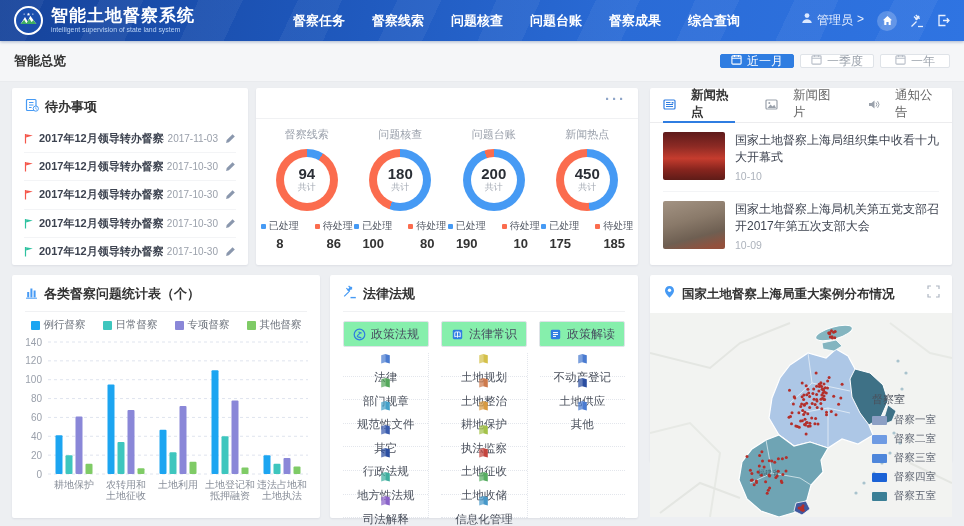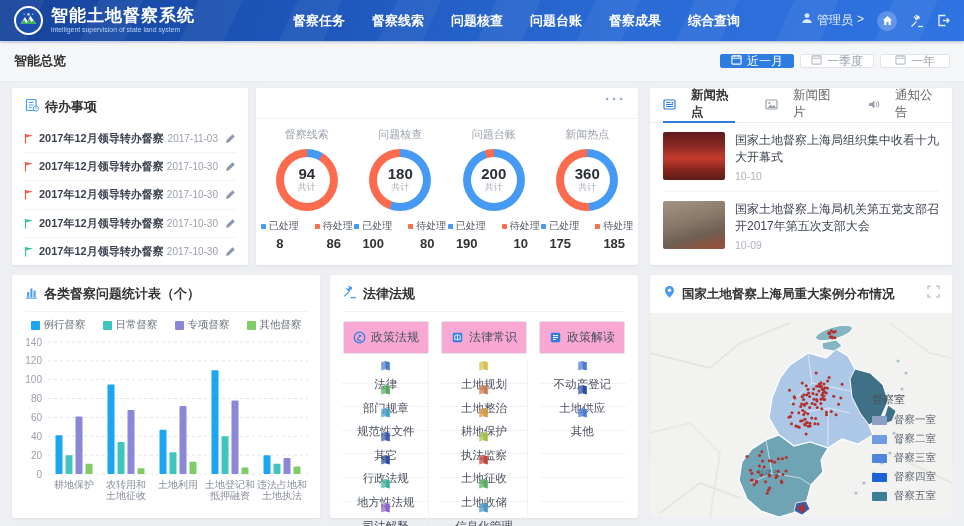--- a/index.html
+++ b/index.html
@@ -91,21 +91,21 @@
   .news-title{ font-size:12px; color:#3d4350; line-height:1.45; }
   .news-date{ font-size:10.5px; color:#adb3bc; margin-top:3px; }
 
   #chart-card{ left:12px; top:275px; width:308px; height:243px; }
   .chart-legend{ display:flex; justify-content:center; gap:17px; margin:6px 0 2px; }
   .cl-item{ display:flex; align-items:center; gap:4px; font-size:10.5px; color:#6a707a; }
   .cl-swatch{ width:9px; height:9px; border-radius:1px; }
 
   #laws-card{ left:330px; top:275px; width:308px; height:243px; }
   .law-btn-row{ display:flex; gap:12px; padding:9px 13px 2px; }
-  .law-btn{ flex:1; height:33px; border:1px solid #dfe3e8; border-radius:2px; background:#f9a8d4;
+  .law-btn{ flex:1; height:26px; border:1px solid #dfe3e8; border-radius:2px; background:#86efac;
     display:flex; align-items:center; justify-content:center; gap:5px; font-size:12px;
     color:#475060; cursor:pointer; }
   .law-grid{ display:flex; padding:4px 13px 0; }
   .law-col{ flex:1; }
   .law-col + .law-col{ border-left:1px dotted #e3e6ec; padding-left:12px; }
   .law-cell{ height:23.6px; display:flex; align-items:center; gap:6px;
     border-bottom:1px dotted #e3e6ec; font-size:11.5px; color:#4a505c; cursor:pointer;flex-direction:column; }
   .law-cell.empty{ cursor:default; }
 
   #map-card{ left:650px; top:275px; width:302px; height:187px; }
@@ -374,21 +374,21 @@
                 <span>待处理</span>
               </div>
               <div class="dl-num">10</div>
             </div>
           </div>
         </div>
         <div class="donut-block">
           <div class="donut-title">新闻热点</div>
           <div class="donut" style="background: conic-gradient(rgb(70, 154, 244) 0deg, rgb(70, 154, 244) 175deg, rgb(251, 108, 78) 175deg, rgb(251, 108, 78) 360deg);">
             <div class="donut-hole">
-              <div class="donut-total">360</div>
+              <div class="donut-total">450</div>
               <div class="donut-total-label">共计</div>
             </div>
           </div>
           <div class="donut-legend">
             <div class="dl-col">
               <div class="dl-label">
                 <span class="dl-dot" style="background: rgb(70, 154, 244);"></span>
                 <span>已处理</span>
               </div>
               <div class="dl-num">175</div>

